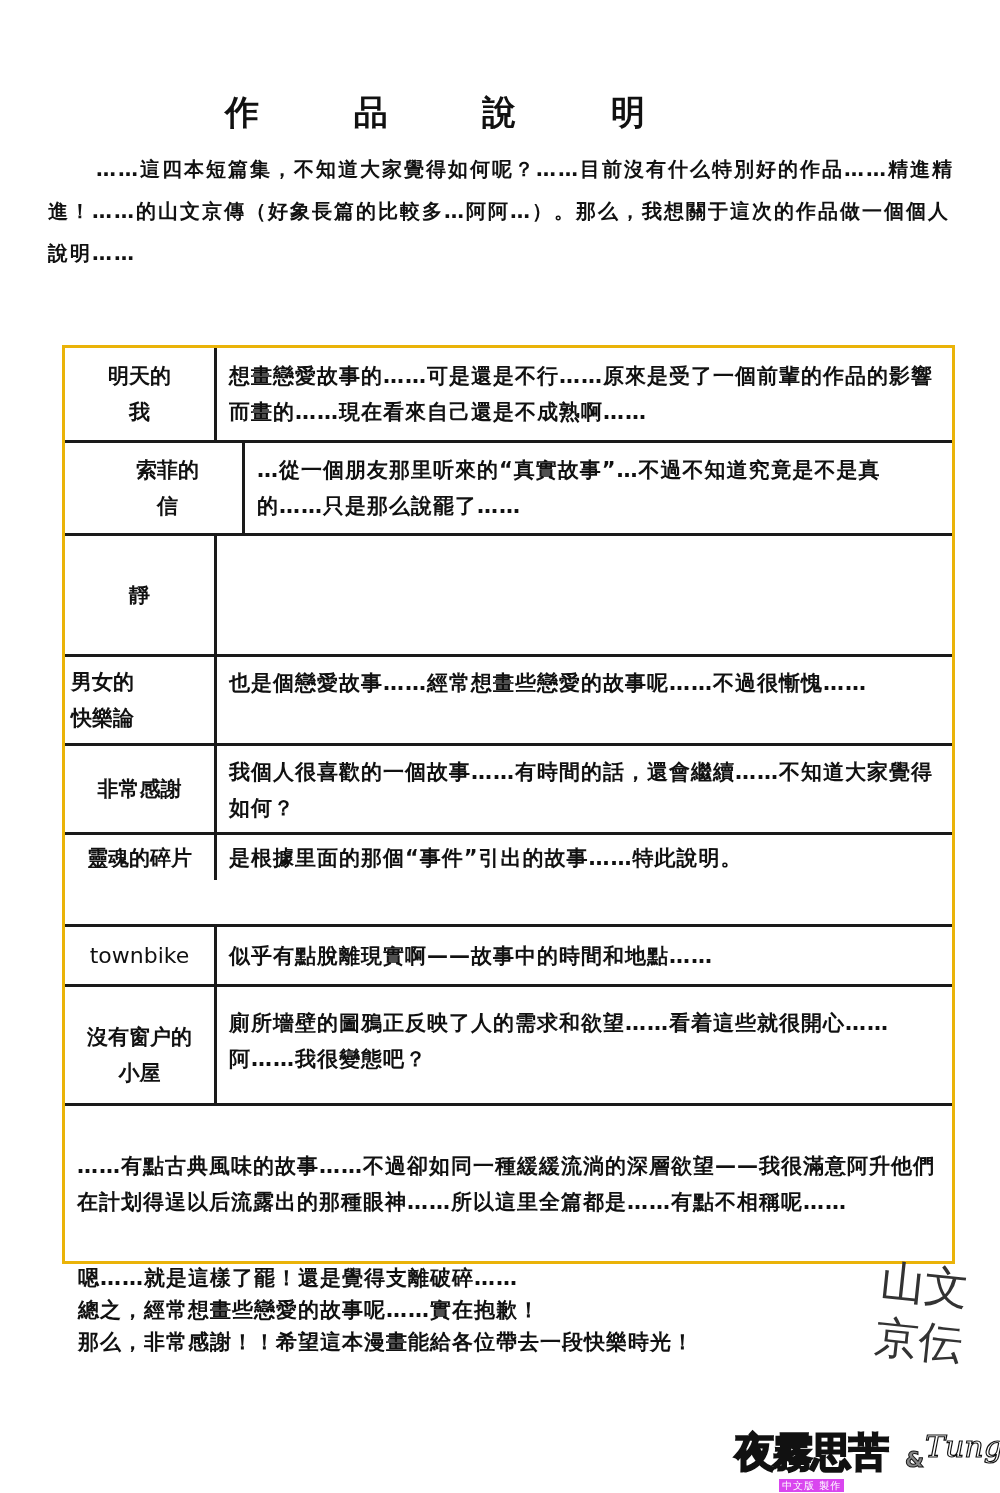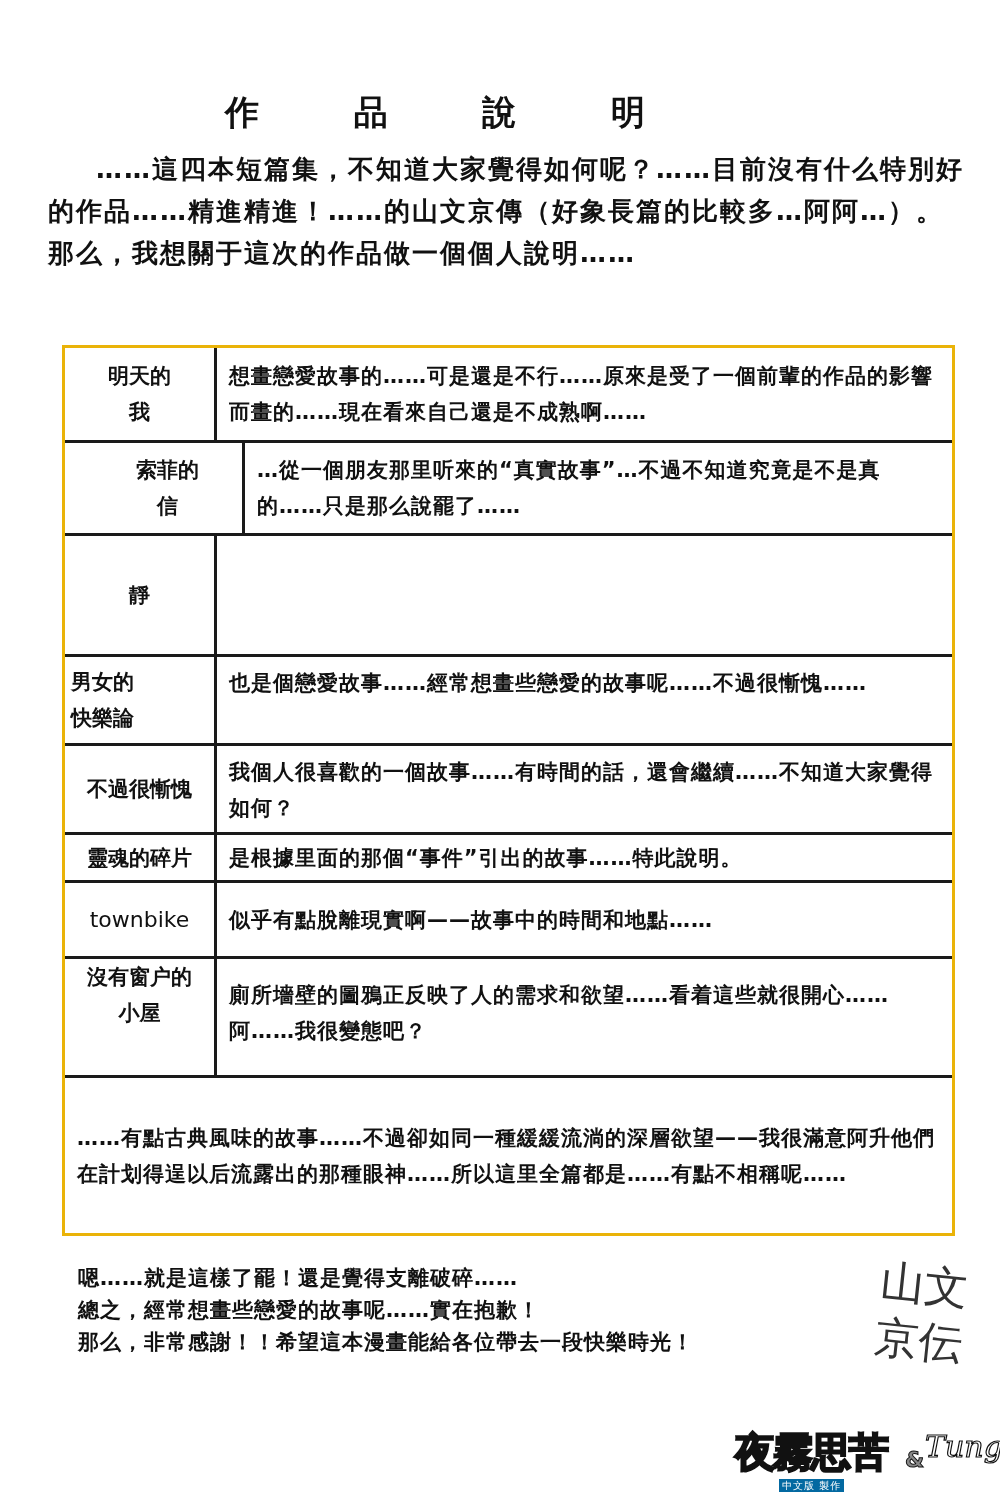--- a/index.html
+++ b/index.html
@@ -7,21 +7,21 @@
     width: 1000px; height: 1493px; position: relative; overflow: hidden;
     font-family: "DejaVu Sans", sans-serif; color: #111;
   }
   .title {
     position: absolute; left: 225px; top: 90px; width: 420px;
     display: flex; justify-content: space-between;
     font-size: 34px; font-weight: bold; letter-spacing: 0;
   }
   .intro {
     position: absolute; left: 48px; top: 148px; width: 920px;
-    font-size: 26px; font-weight: bold; line-height: 42px;
+    font-size: 20px; font-weight: bold; line-height: 42px;
     text-indent: 48px; letter-spacing: 2px;
   }
   .table {
     position: absolute; left: 62px; top: 345px; width: 893px;
     border: 3px solid #eab308; box-sizing: border-box;
   }
   .row {
     display: flex; border-top: 3px solid #1a1a1a; box-sizing: border-box;
   }
   .row:first-child { border-top: none; }
@@ -60,21 +60,21 @@
     position: absolute; left: 170px; top: 22px; font-size: 22px; color: #888;
     -webkit-text-stroke: 1px #111; font-weight: bold;
   }
   .credits-name {
     position: absolute; left: 190px; top: 4px; font-size: 30px;
     font-family: "DejaVu Serif", serif; font-style: italic; color: #fff;
     -webkit-text-stroke: 1.2px #111;
   }
   .credits-sub {
     position: absolute; left: 44px; top: 54px; font-size: 10px; color: #fff;
-    background: #0369a1; padding: 0 3px; line-height: 13px; letter-spacing: 1px;
+    background: #d946ef; padding: 0 3px; line-height: 13px; letter-spacing: 1px;
   }
 </style>
 </head>
 <body>
 
 <div class="title">
   <span>作</span>
   <span>品</span>
   <span>說</span>
   <span>明</span>
@@ -99,37 +99,37 @@
   </div>
   <div class="row" style="height:121px;">
     <div class="cell-title" style="white-space:pre-line;">靜</div>
   </div>
   <div class="row" style="height:89px;">
     <div class="cell-title" style="white-space:pre-line;justify-content:flex-start;text-align:left;">男女的
 快樂論</div>
     <div class="cell-desc top"><span>也是個戀愛故事……經常想畫些戀愛的故事呢……不過很慚愧……</span></div>
   </div>
   <div class="row" style="height:89px;">
-    <div class="cell-title" style="white-space:pre-line;">不過很慚愧</div>
+    <div class="cell-title" style="white-space:pre-line;">非常感謝</div>
     <div class="cell-desc top"><span>我個人很喜歡的一個故事……有時間的話，還會繼續……不知道大家覺得如何？</span></div>
   </div>
   <div class="row" style="height:48px;">
     <div class="cell-title" style="white-space:pre-line;">靈魂的碎片</div>
     <div class="cell-desc center">
         <span>是根據里面的那個“事件”引出的故事……特此說明。</span>
       </div>
   </div>
-  <div class="row" style="height:76px;">
+  <div class="row" style="height:60px;margin-top:44px;">
     <div class="cell-title latin" style="white-space:pre-line;">townbike</div>
     <div class="cell-desc center">
         <span>似乎有點脫離現實啊——故事中的時間和地點……</span>
       </div>
   </div>
   <div class="row" style="height:119px;">
-    <div class="cell-title" style="white-space:pre-line;align-items:flex-start;padding-top:0;">沒有窗户的
+    <div class="cell-title" style="white-space:pre-line;align-items:flex-start;padding-top:32px;">沒有窗户的
 小屋</div>
     <div class="cell-desc top" style="padding-top:18px;"><span>廁所墻壁的圖鴉正反映了人的需求和欲望……看着這些就很開心……阿……我很變態吧？</span></div>
   </div>
   <div class="row" style="height:158px;">
     <div class="cell-desc center">
         <span>……有點古典風味的故事……不過卻如同一種緩緩流淌的深層欲望——我很滿意阿升他們在計划得逞以后流露出的那種眼神……所以這里全篇都是……有點不相稱呢……</span>
       </div>
   </div>
 </div>
 

